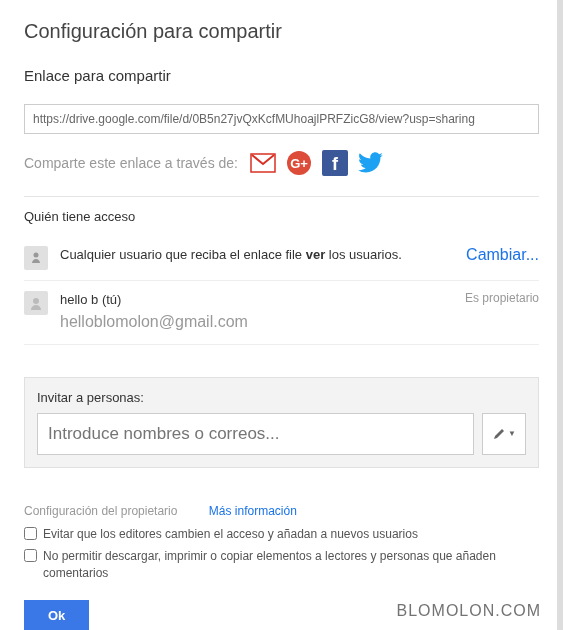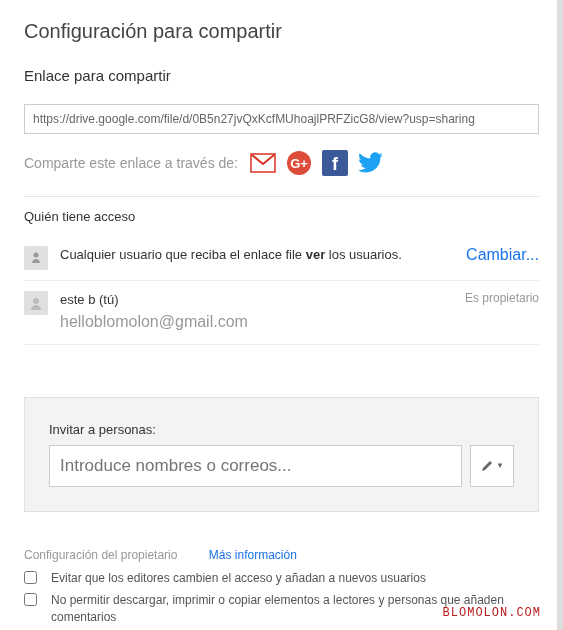--- a/index.html
+++ b/index.html
@@ -13,32 +13,32 @@
 .share-icons { display: flex; gap: 10px; align-items: center; }
 .icon-box { width: 26px; height: 26px; display: flex; align-items: center; justify-content: center; }
 .divider { border: none; border-top: 1px solid #e5e5e5; margin: 0 0 12px 0; }
 .access-heading { font-size: 13px; color: #333; margin-bottom: 12px; }
 .access-row { display: flex; align-items: flex-start; padding: 10px 0; border-bottom: 1px solid #eee; }
 .access-icon { width: 24px; height: 24px; background: #e0e0e0; border-radius: 2px; margin-right: 12px; flex-shrink: 0; display: flex; align-items: center; justify-content: center; }
 .access-text { flex: 1; color: #333; font-size: 13px; line-height: 1.4; }
 .access-text .sub { color: #999; font-size: 16px; margin-top: 2px; }
 .access-action { color: #1a73e8; font-size: 16px; cursor: pointer; }
 .access-role { color: #999; font-size: 12px; }
-.invite-section { background: #f3f3f3; border: 1px solid #e0e0e0; padding: 24px; margin-top: 52px; }
+.invite-section { background: #f3f3f3; border: 1px solid #e0e0e0; padding: 12px; margin-top: 32px; }
 .invite-label { font-size: 13px; color: #333; margin-bottom: 8px; }
 .invite-row { display: flex; gap: 8px; }
 .invite-input { flex: 1; padding: 10px; border: 1px solid #ccc; background: #fff; font-size: 17px; color: #999; }
 .invite-btn { width: 44px; border: 1px solid #ccc; background: #fff; display: flex; align-items: center; justify-content: center; cursor: pointer; gap: 2px; }
 .owner-section { margin-top: 16px; padding: 0 24px; }
 .owner-head { font-size: 12px; color: #999; margin-bottom: 8px; }
 .owner-head a { color: #1a73e8; text-decoration: none; margin-left: 4px; padding-left: 24px; }
-.checkbox-row { display: flex; align-items: flex-start; gap: 14px; font-size: 12px; color: #555; margin-bottom: 6px; line-height: 1.4; margin-top: 6px; }
+.checkbox-row { display: flex; align-items: flex-start; gap: 6px; font-size: 12px; color: #555; margin-bottom: 6px; line-height: 1.4; margin-top: 6px; }
 .checkbox-row input { margin-top: 1px; }
 .ok-btn { background: #3b78e7; color: #fff; border: none; padding: 8px 24px; font-size: 13px; font-weight: bold; margin-top: 12px; cursor: pointer; }
-.watermark { position: absolute; bottom: 10px; right: 22px; font-size: 12px; letter-spacing: 1px; color: #b91c1c; font-family: Liberation Mono, monospace; }
+.watermark { position: absolute; bottom: 10px; right: 22px; font-size: 16px; letter-spacing: 1px; color: #737373; font-family: Liberation Sans, sans-serif; }
 .scroll-right { position: absolute; right: 0; top: 0; bottom: 0; width: 6px; background: #ddd; }
 svg { display: block; }
 </style>
 </head>
 <body>
 
 <div class="scroll-right"></div>
 
 <div class="dialog">
   <h1 class="title">Configuración para compartir</h1>
@@ -93,21 +93,21 @@
   </div>
 
   <div class="access-row" style="border-bottom:1px solid #eee;">
     <div class="access-icon">
       <svg width="14" height="14" viewBox="0 0 14 14">
           <circle cx="7" cy="5" r="3" fill="#bbb"></circle>
           <path d="M2 14c0-2.8 2.2-5 5-5s5 2.2 5 5" fill="#bbb"></path>
         </svg>
     </div>
     <div class="access-text">
-      <div>este b (tú)</div>
+      <div>hello b (tú)</div>
       <div class="sub">helloblomolon@gmail.com</div>
     </div>
     <span class="access-role">Es propietario</span>
   </div>
 
   <div class="invite-section">
     <div class="invite-label">Invitar a personas:</div>
     <div class="invite-row">
       <input class="invite-input" type="text" placeholder="Introduce nombres o correos..." style="">
       <div class="invite-btn">

